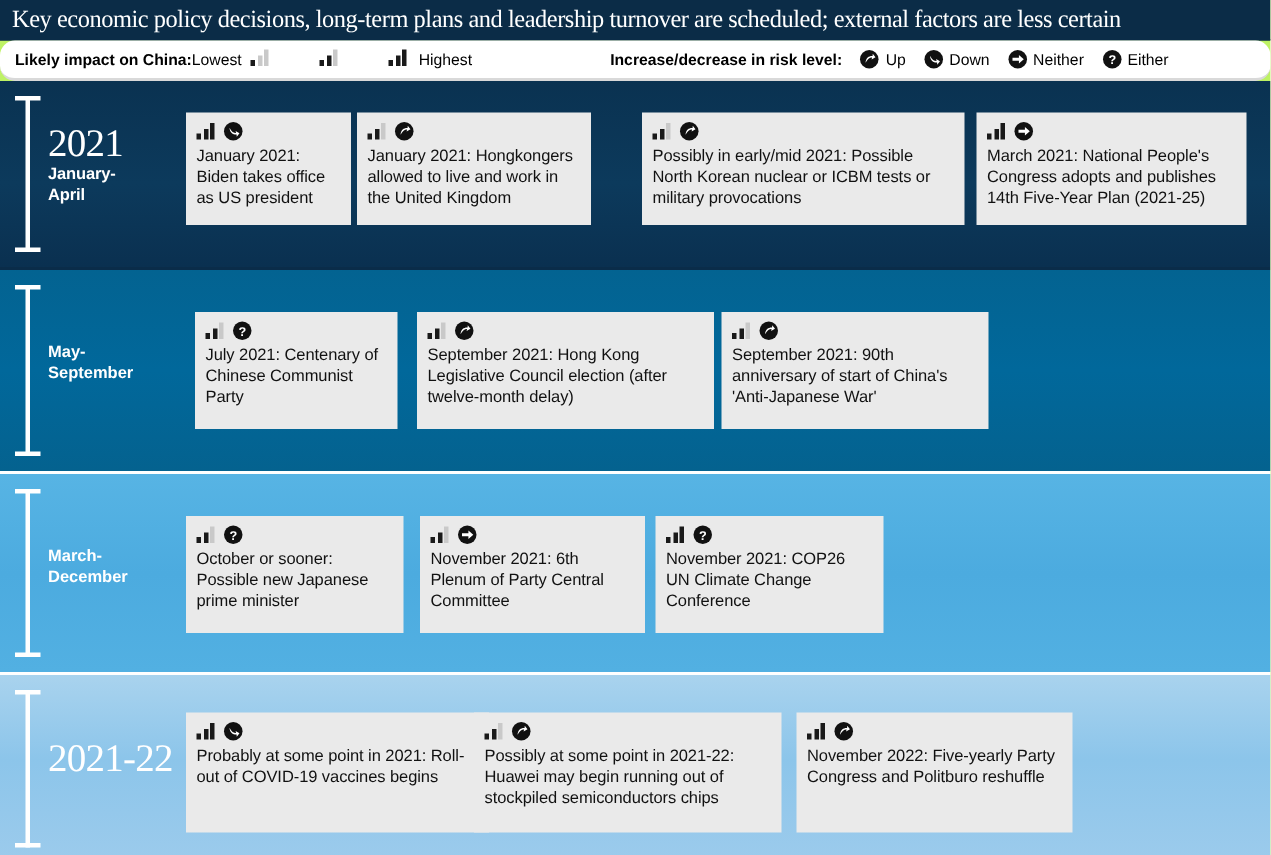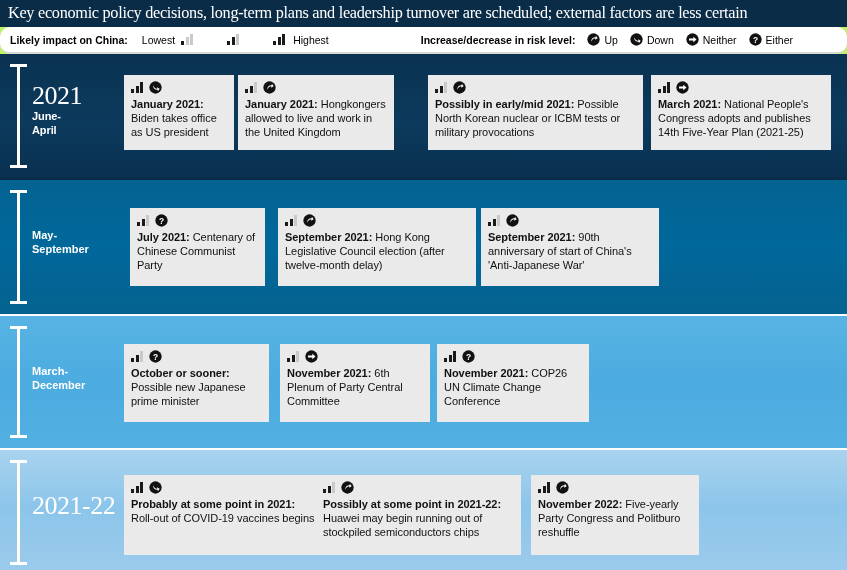--- a/index.html
+++ b/index.html
@@ -35,21 +35,21 @@
     background: #ffffff;
     display: flex; align-items: center;
     padding-left: 10px;
     border-bottom: 2px solid #d9d9d9;
     font-size: 10.5px;
     color: #000;
     white-space: nowrap;
     border-radius: 10px;
   }
   .legend-label { font-weight: bold; font-size: 10.5px; }
-  .legend-sub { margin-left: 14px; font-size: 10.5px; }
+  .legend-sub { font-size: 10.5px; }
   .legend-bars { margin: 0 6px; }
   .legend-gap { width: 22px; display:inline-block; }
   .legend-risk-label { font-weight: bold; font-size: 10.5px; margin-left: 92px; }
   .risk-item { display: inline-flex; align-items: center; margin-left: 12px; }
   .risk-item .rtxt { margin-left: 4px; font-size: 10.5px; }
 
   
   .bars { display: inline-flex; align-items: flex-end; height: 11px; gap: 1.5px; vertical-align: -1px; }
   .bars i { display:block; width: 3px; background:#c9c9c9; }
   .bars i:nth-child(1) { height: 4px; }
@@ -95,21 +95,21 @@
   
   .card {
     position: absolute;
     background: #eaeaea;
     padding: 6px 7px 7px 7px;
   }
   .card .meta { display:flex; align-items:center; gap:6px; height: 13px; margin-bottom: 3px; }
   .card .txt {
     font-size: 11px; line-height: 14.2px; color:#111; letter-spacing: -0.05px;
   }
-  .card .txt b { font-weight: bold; }
+  .card .txt b { font-weight: normal; }
 </style>
 </head>
 <body>
 
 <div id="page">
 
   <div class="header">
     <div class="header-title">Key economic policy decisions, long-term plans and leadership turnover are scheduled; external factors are less certain</div>
   </div>
 
@@ -187,21 +187,21 @@
   <div id="timeline">
       <div class="row r1">
         <div class="bracket" style="top: 10px; height: calc(100% - 20px);">
           <div class="cap top"></div>
           <div class="stem"></div>
           <div class="cap bot"></div>
         </div>
         <div class="period" style="left: 32px; top: 28px;">
           <div class="big">2021</div>
           <div class="sub">
-            <div>June-</div>
+            <div>January-</div>
             <div>April</div>
           </div>
         </div>
         <div class="card" style="left: 124px; top: 21px; width: 110px; min-height: 75px;">
           <div class="meta">
             <span class="bars lv3">
               <i></i>
               <i></i>
               <i></i>
             </span>
@@ -422,21 +422,21 @@
             </span>
             <span class="ricon">
               <svg viewBox="0 0 20 20">
                 <circle cx="10" cy="10" r="9.5" fill="#111"></circle>
                 <path d="M6.2 13.6 C6.4 8.2 10.2 6.3 13.4 6.6 L13.6 4.4 L16.4 8.0 L12.4 10.2 L12.9 8.1 C10.6 8.0 8.2 9.5 6.2 13.6 Z" fill="#fff"></path>
               </svg>
             </span>
           </div>
           <div class="txt"><b>Possibly at some point in 2021-22:</b> <span>Huawei may begin running out of stockpiled semiconductors chips</span></div>
         </div>
-        <div class="card" style="left: 531px; top: 25px; width: 168px; min-height: 80px;">
+        <div class="card" style="left: 531px; top: 25px; width: 184px; min-height: 80px;">
           <div class="meta">
             <span class="bars lv3">
               <i></i>
               <i></i>
               <i></i>
             </span>
             <span class="ricon">
               <svg viewBox="0 0 20 20">
                 <circle cx="10" cy="10" r="9.5" fill="#111"></circle>
                 <path d="M6.2 13.6 C6.4 8.2 10.2 6.3 13.4 6.6 L13.6 4.4 L16.4 8.0 L12.4 10.2 L12.9 8.1 C10.6 8.0 8.2 9.5 6.2 13.6 Z" fill="#fff"></path>

